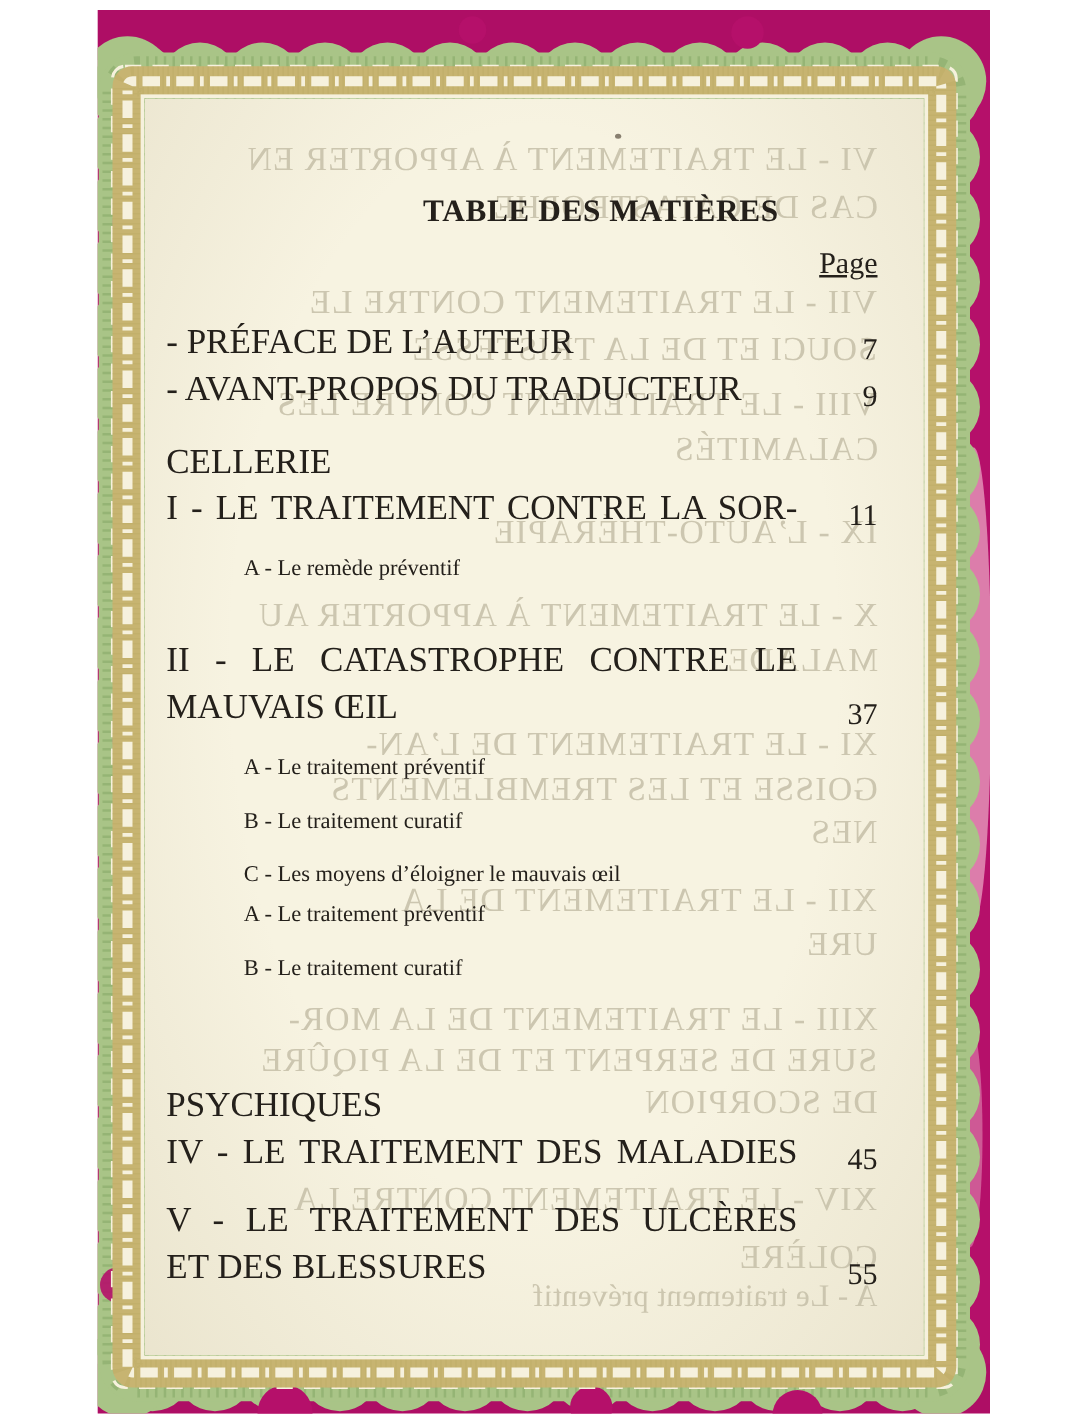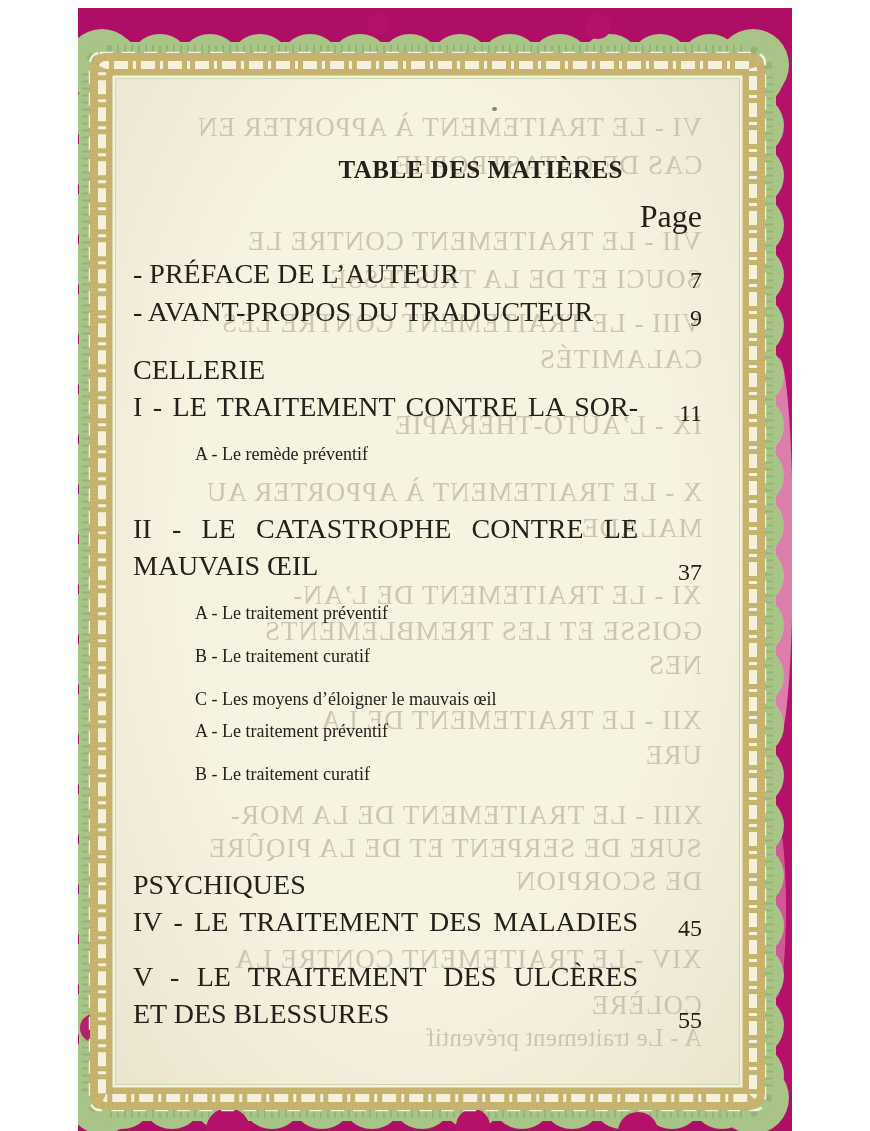--- a/index.html
+++ b/index.html
@@ -21,21 +21,21 @@
   
   #ghost-layer{position:absolute;inset:0;color:var(--ghost);opacity:.9;}
   .ghost-line{position:absolute;right:168px;transform:scaleX(-1);
     font-size:27px;letter-spacing:1px;white-space:nowrap;}
   .ghost-line.small{font-size:25px;letter-spacing:.3px;}
   
   #content-layer{position:absolute;inset:0;color:var(--ink);}
   .toc-title{position:absolute;left:133px;top:148px;width:490px;text-align:right;
     font-weight:bold;font-size:25px;line-height:44px;letter-spacing:.5px;}
   .page-col-label{position:absolute;left:133px;top:198px;width:569px;text-align:right;
-    font-size:32px;}
+    font-size:24px;text-decoration:underline;}
   #toc-entries{position:absolute;inset:0;}
   .toc-entry{position:absolute;left:133px;width:573px;}
   .entry-heading{position:relative;width:505px;font-size:28px;line-height:37px;}
   .heading-line{white-space:pre-wrap;}
   .heading-line.stretch{text-align:justify;text-align-last:justify;}
   .page-num{position:absolute;right:-64px;bottom:-7px;font-size:24px;}
   .entry-subs{margin-top:8px;padding-left:62px;font-size:18px;line-height:43px;}
   .ink-speck{position:absolute;left:492px;top:107px;width:5px;height:4px;border-radius:50%;
     background:#6b6252;opacity:.8;}
 </style>

